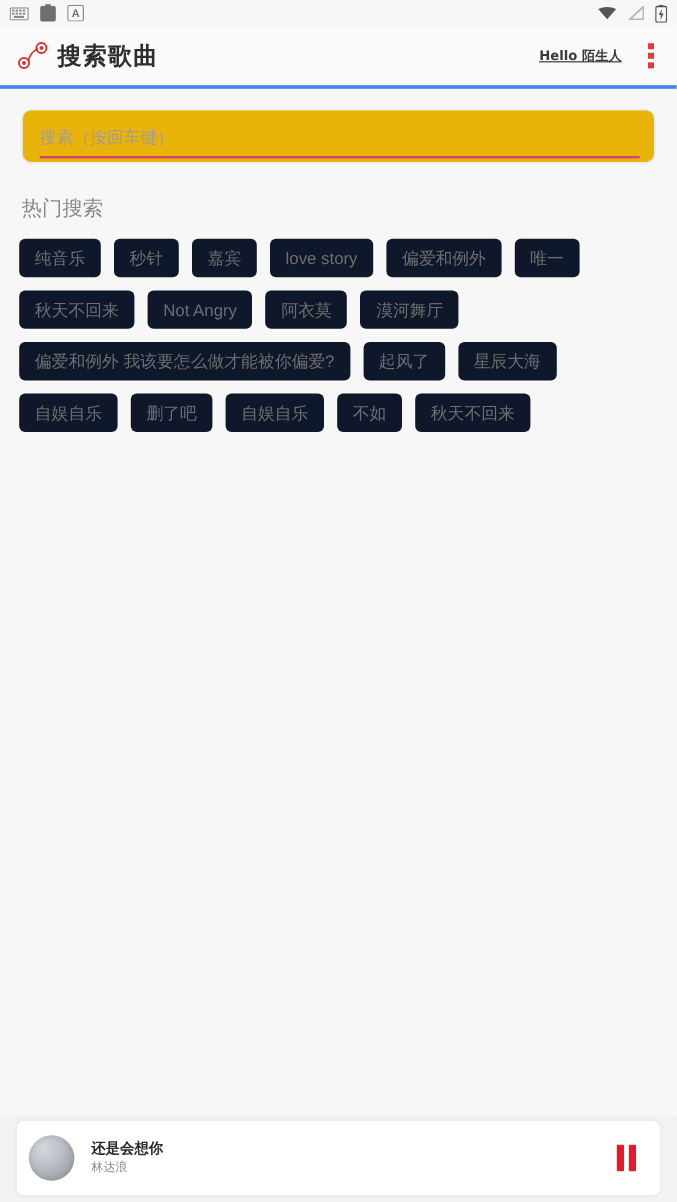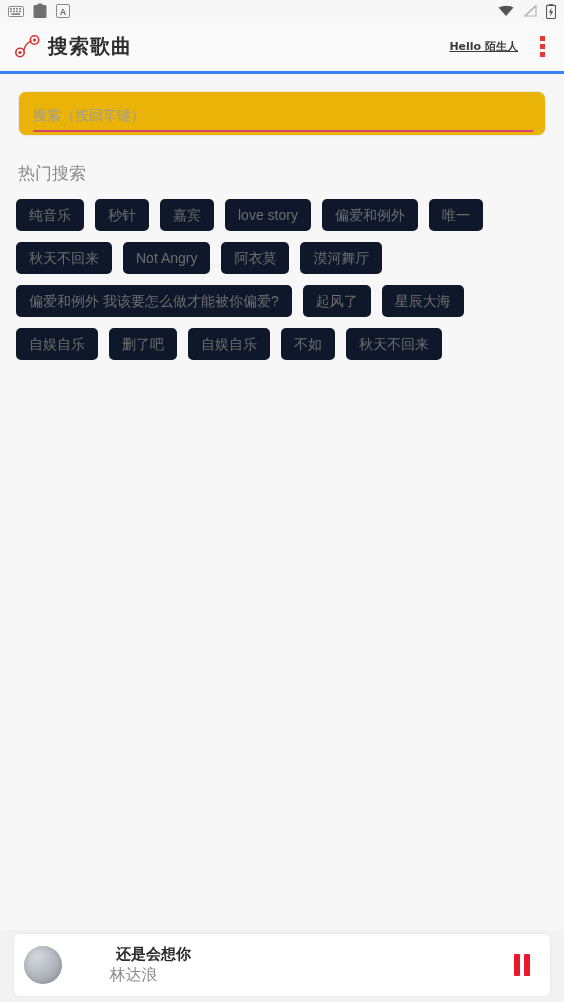--- a/index.html
+++ b/index.html
@@ -213,33 +213,31 @@
   }
   .track-meta {
     margin-left: 14px;
     display: flex;
     flex-direction: column;
     justify-content: center;
     gap: 4px;
     min-width: 0;
   }
   .track-title {
-    font-size: 15px;
+    font-size: 12px;
     font-weight: 700;
     color: #2b2b2b;
     line-height: 1.1;
     font-family: "DejaVu Sans", "Liberation Sans", sans-serif;
-    margin-left: 40px;
   }
   .track-artist {
-    font-size: 16px;
+    font-size: 10px;
     color: #8d8d8d;
     line-height: 1.1;
     font-family: "DejaVu Sans", "Liberation Sans", sans-serif;
-    text-align: center;
   }
   .play-toggle {
     margin-left: auto;
     display: flex;
     gap: 4px;
     align-items: center;
     cursor: pointer;
     padding: 6px;
   }
   .play-toggle span {

